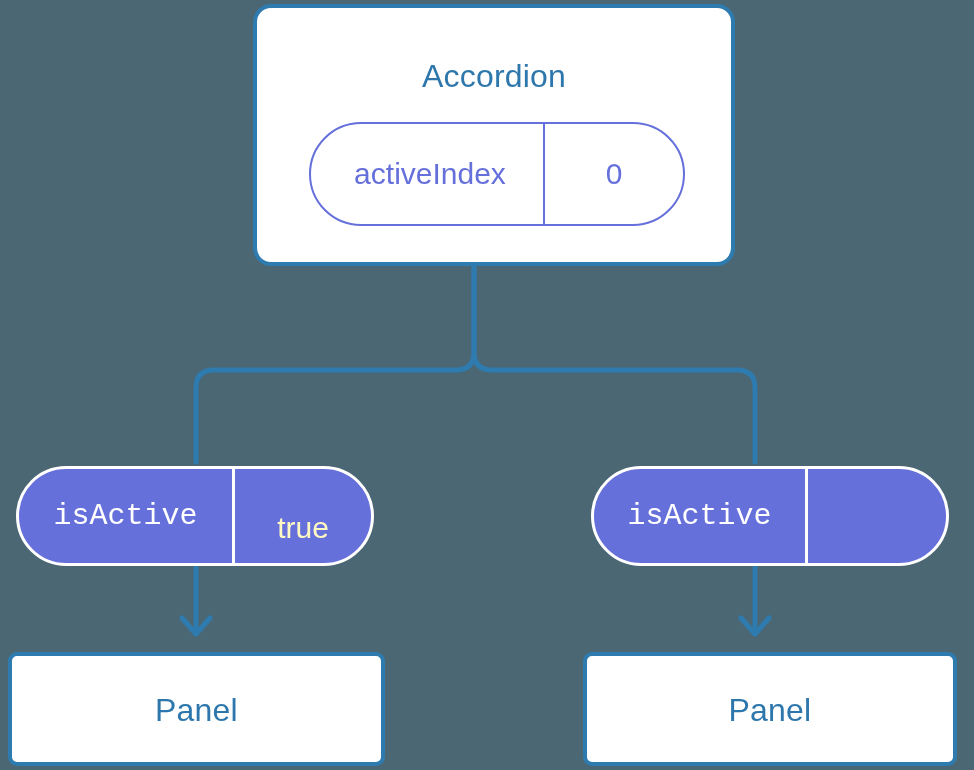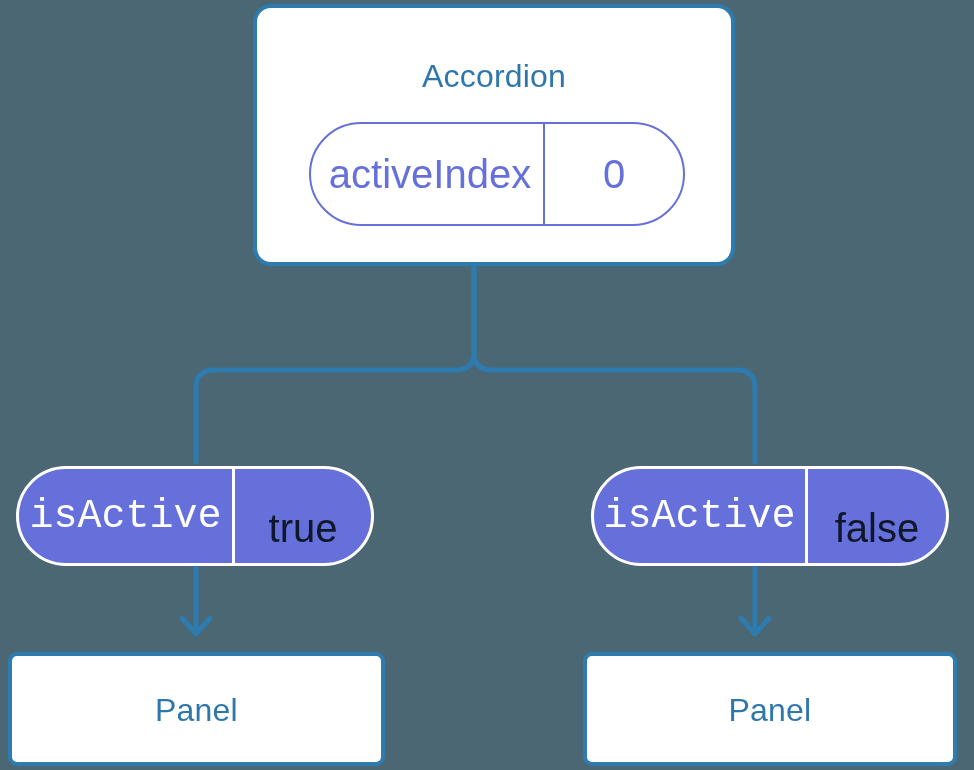--- a/index.html
+++ b/index.html
@@ -77,21 +77,21 @@
     align-items: stretch;
     box-sizing: border-box;
     border-radius: 999px;
     overflow: hidden;
   }
   .pill-key, .pill-val {
     display: flex;
     align-items: center;
     justify-content: center;
     box-sizing: border-box;
-    font-size: 40px;
+    font-size: 30px;
     white-space: nowrap;
   }
   
   #accordion-state-pill {
     left: 52px;
     top: 114px;
     width: 376px;
     height: 104px;
     border: 2px solid #6670db;
     background: #ffffff;
@@ -110,21 +110,21 @@
   .pill-filled {
     background: #6670db;
     border: 3px solid #ffffff;
   }
   .pill-filled .pill-key {
     color: #ffffff;
     border-right: 3px solid #ffffff;
     font-family: Liberation Mono, monospace;
   }
   .pill-filled .pill-val {
-    color: #0f172a;
+    color: #fef9c3;
     margin-top: 24px;
   }
   #pill-left {
     left: 16px;
     top: 466px;
     width: 358px;
     height: 100px;
   }
   #pill-left .pill-key { flex: 0 0 216px; }
   #pill-left .pill-val { flex: 1 1 auto; }
@@ -174,21 +174,20 @@
     </div>
   </div>
 
   <div class="pill pill-filled" id="pill-left">
     <div class="pill-key">isActive</div>
     <div class="pill-val">true</div>
   </div>
 
   <div class="pill pill-filled" id="pill-right">
     <div class="pill-key">isActive</div>
-    <div class="pill-val">false</div>
   </div>
 
   <div class="comp-box panel-node" id="panel-left-node">
     <div class="comp-title">Panel</div>
   </div>
 
   <div class="comp-box panel-node" id="panel-right-node">
     <div class="comp-title">Panel</div>
   </div>
 

